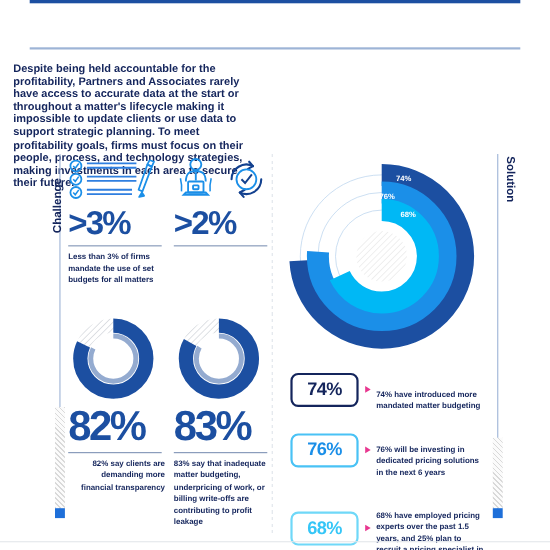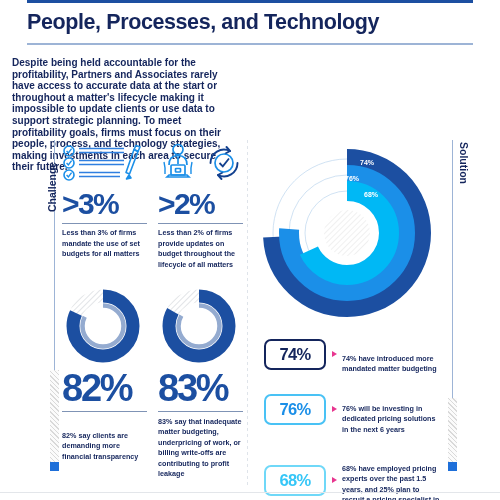--- a/index.html
+++ b/index.html
@@ -171,21 +171,21 @@
   .stat-rule2.r2 { left: 96px; top: 271px; }
 
   .stat-caption2 {
     position: absolute;
     width: 88px;
     font-size: 7.2px;
     line-height: 10.4px;
     color: #14255c;
     font-weight: 600;
   }
-  .stat-caption2.p1 { left: 0px;  top: 291px; }
+  .stat-caption2.p1 { left: 0px;  top: 277px; text-align: right; }
   .stat-caption2.p2 { left: 96px; top: 277px; }
   .stat-caption2 b { font-weight: bold; }
 
   
   .solution-col {
     position: absolute;
     left: 256px; top: 138px;
     width: 190px; height: 350px;
   }
   .multi-donut {
@@ -244,21 +244,20 @@
     width: 500px; height: 1px;
     background: #e3e6ea;
   }
 </style>
 </head>
 <body>
 
 <div id="page">
 
   <div class="top-rule"></div>
-  <div class="page-title">People, Processes, and Technology</div>
   <div class="title-rule"></div>
   <div class="intro-text">Despite being held accountable for the profitability, Partners and Associates rarely have access to accurate data at the start or throughout a matter's lifecycle making it impossible to update clients or use data to support strategic planning. To meet profitability goals, firms must focus on their people, process, and technology strategies, making investments in each area to secure their future.</div>
 
   <div class="rail rail-left"></div>
   <div class="rail-hatch rail-hatch-left"></div>
   <div class="rail-cap rail-cap-left"></div>
   <div class="rail-label rail-label-left">Challenge</div>
 
   <div class="rail rail-right"></div>
   <div class="rail-hatch rail-hatch-right"></div>
@@ -317,21 +316,20 @@
             <path d="M14 32 L17.5 36 M14 32 L18.5 29.5"></path>
           </g>
           <g fill="none" stroke="#1b8fe8" stroke-width="1.7">
             <circle cx="20" cy="20" r="9"></circle>
             <path d="M15.5 20 L18.8 23.4 L25 15.5" stroke="#13418f" stroke-width="1.8"></path>
           </g>
         </svg>
       </div>
       <div class="big-stat">&gt;2%</div>
       <div class="stat-rule"></div>
-      <div class="stat-caption"><span>Less than </span><b>2%</b><span> of firms provide updates on budget throughout the lifecycle of all matters</span></div>
     </div>
 
     <div class="donut-wrap d1">
       <svg width="86" height="76" viewBox="0 0 86 76">
         <defs>
           <pattern id="hatchL1" width="4" height="4" patternTransform="rotate(45)" patternUnits="userSpaceOnUse">
             <line x1="0" y1="0" x2="0" y2="4" stroke="#c9cdd3" stroke-width="1.1"></line>
           </pattern>
         </defs>
         <g transform="translate(41,38)">

